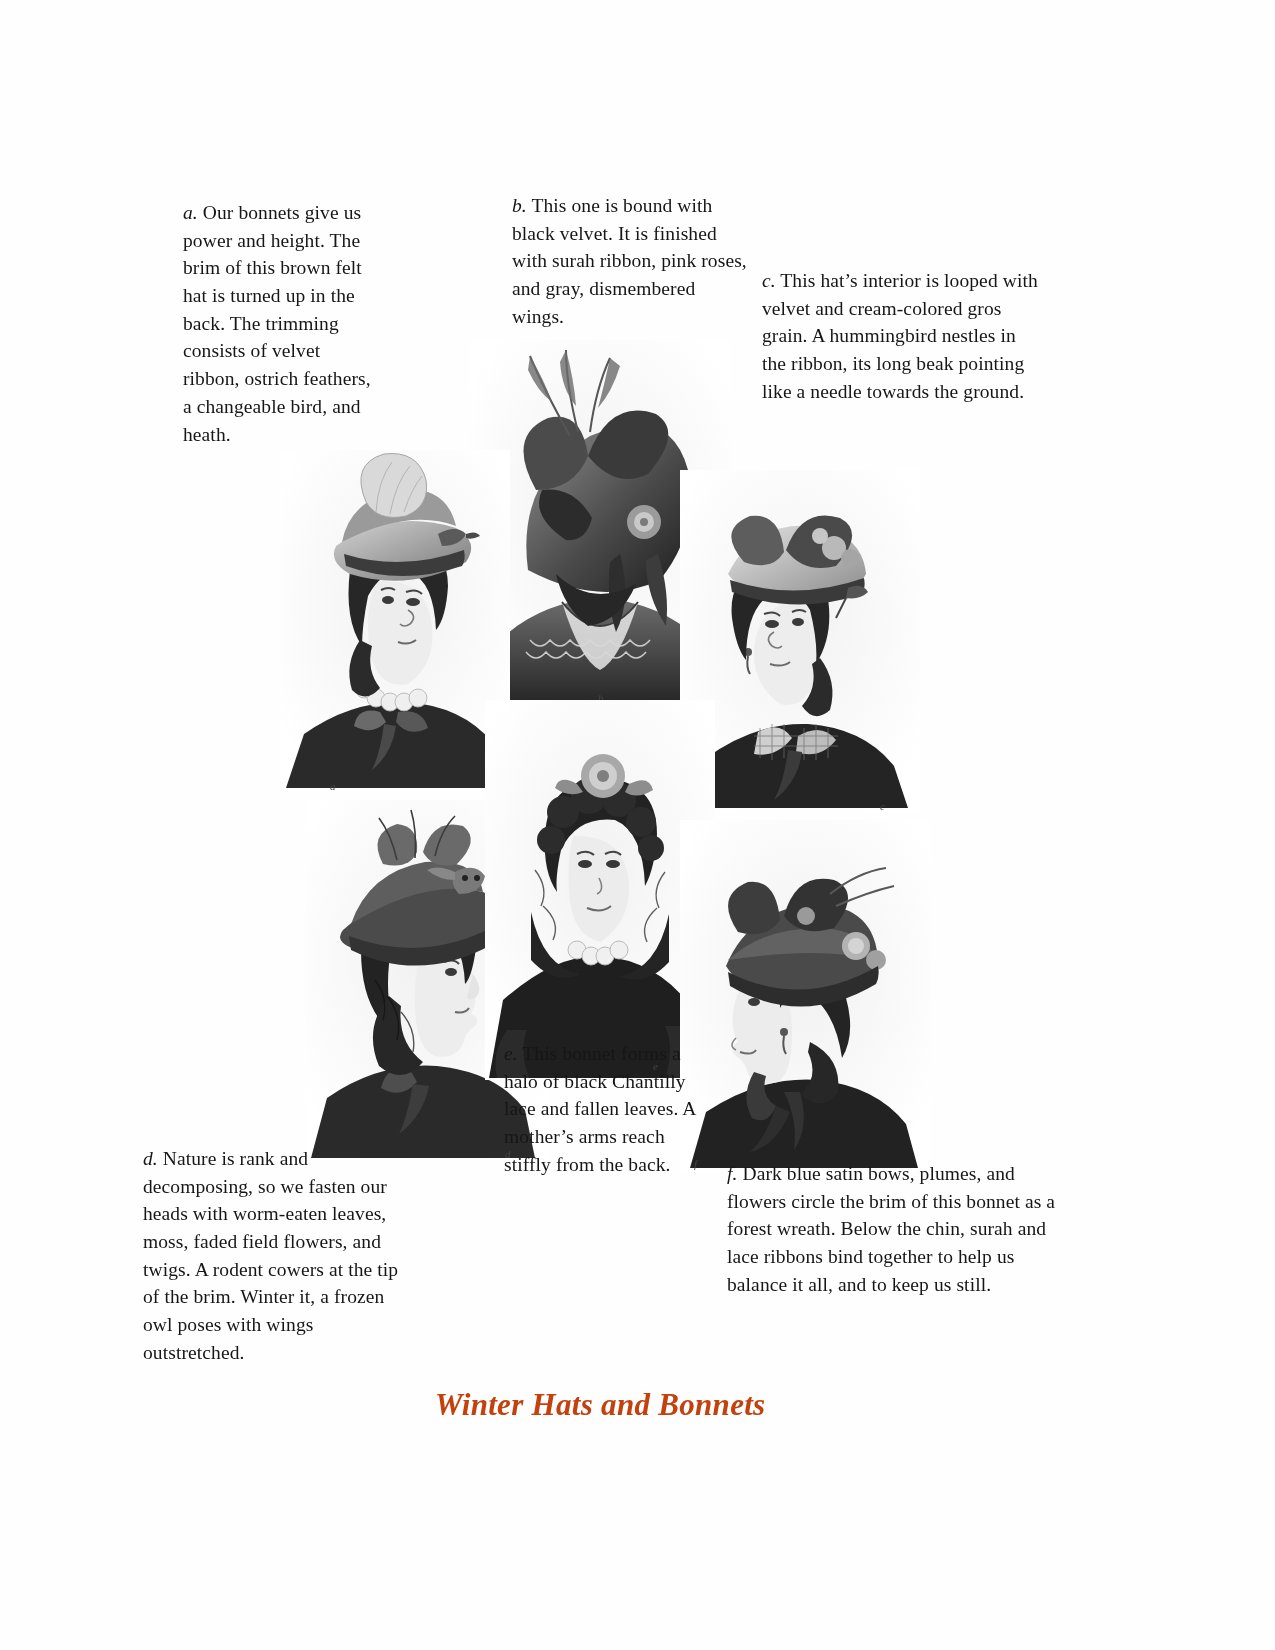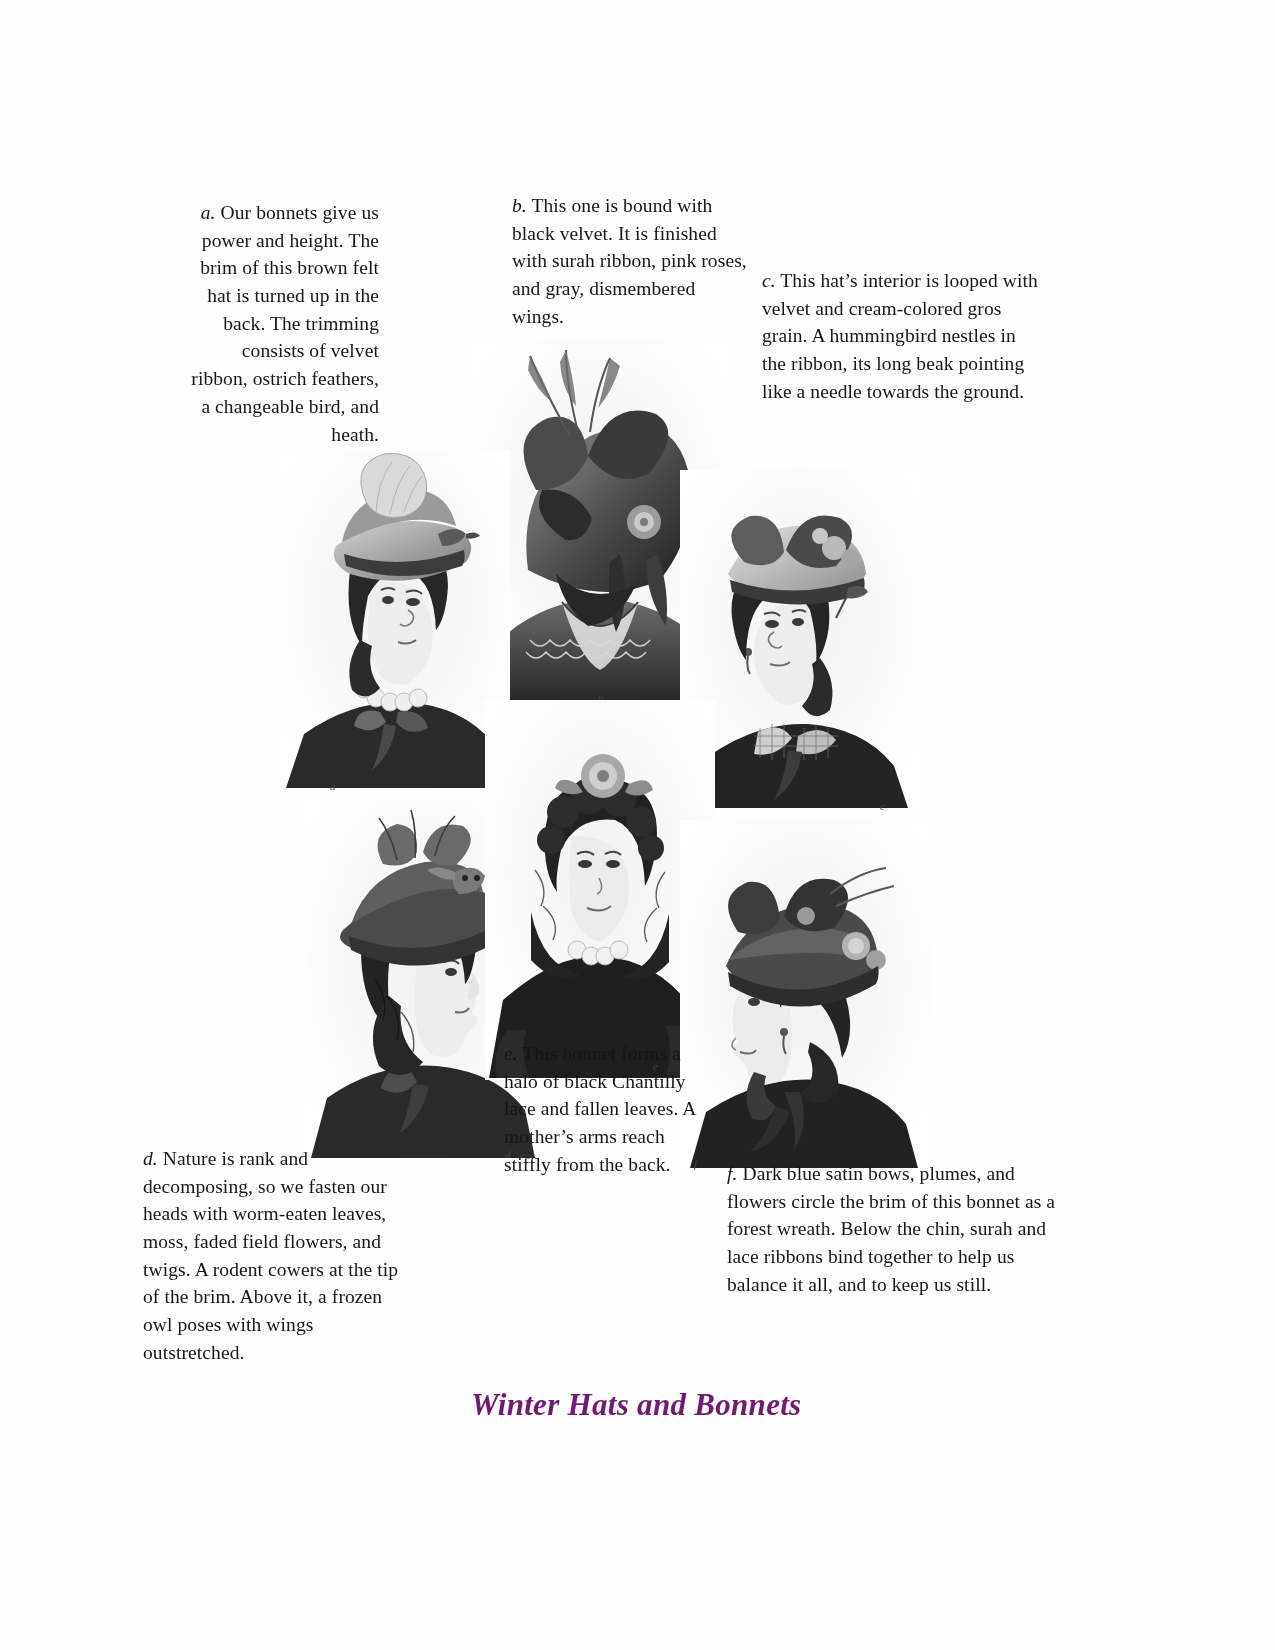--- a/index.html
+++ b/index.html
@@ -31,22 +31,21 @@
   .caption .marker {
     font-style: italic;
   }
   .title {
     position: absolute;
     font-family: "Liberation Serif", serif;
     font-style: italic;
     font-weight: bold;
     font-size: 31px;
     letter-spacing: 0.3px;
-    color: #701a75;
-    margin-left: 36px;
+    color: #c2410c;
   }
 
   
   .plate {
     position: absolute;
     left: 280px;
     top: 330px;
     width: 660px;
     height: 850px;
   }
@@ -398,27 +397,27 @@
         <circle cx="176" cy="126" r="8" fill="#d4d4d4"></circle>
         <circle cx="196" cy="140" r="10" fill="#a0a0a0"></circle>
         <circle cx="126" cy="96" r="9" fill="#9a9a9a"></circle>
 
         <path d="M48 152 Q122 190 198 146 Q200 156 196 164 Q122 208 50 166 Z" fill="#2d2d2d"></path>
       </svg>
       <span class="fig-letter" style="left:14px; top:338px;">f</span>
     </div>
   </div>
 
-  <p class="caption" style="left:183px; top:199px; width:196px; margin:0;text-align:right;"><span class="marker">a.</span><span> Our bonnets give us power and height. The brim of this brown felt hat is turned up in the back. The trimming consists of velvet ribbon, ostrich feathers, a changeable bird, and heath.</span></p>
+  <p class="caption" style="left:183px; top:199px; width:196px; margin:0;"><span class="marker">a.</span><span> Our bonnets give us power and height. The brim of this brown felt hat is turned up in the back. The trimming consists of velvet ribbon, ostrich feathers, a changeable bird, and heath.</span></p>
 
   <p class="caption" style="left:506px; top:186px; width:240px; margin:6px;"><span class="marker">b.</span><span> This one is bound with black velvet. It is finished with surah ribbon, pink roses, and gray, dismembered wings.</span></p>
 
   <p class="caption" style="left:762px; top:267px; width:278px; margin:0;"><span class="marker">c.</span><span> This hat’s interior is looped with velvet and cream-colored gros grain. A hummingbird nestles in the ribbon, its long beak pointing like a needle towards the ground.</span></p>
 
-  <p class="caption" style="left:143px; top:1145px; width:268px; margin:0;"><span class="marker">d.</span><span> Nature is rank and decomposing, so we fasten our heads with worm-eaten leaves, moss, faded field flowers, and twigs. A rodent cowers at the tip of the brim. Above it, a frozen owl poses with wings outstretched.</span></p>
+  <p class="caption" style="left:143px; top:1145px; width:268px; margin:0;"><span class="marker">d.</span><span> Nature is rank and decomposing, so we fasten our heads with worm-eaten leaves, moss, faded field flowers, and twigs. A rodent cowers at the tip of the brim. Winter it, a frozen owl poses with wings outstretched.</span></p>
 
   <p class="caption" style="left:504px; top:1040px; width:196px; margin:0;"><span class="marker">e.</span><span> This bonnet forms a halo of black Chantilly lace and fallen leaves. A mother’s arms reach stiffly from the back.</span></p>
 
   <p class="caption" style="left:727px; top:1160px; width:340px; margin:0;"><span class="marker">f.</span><span> Dark blue satin bows, plumes, and flowers circle the brim of this bonnet as a forest wreath. Below the chin, surah and lace ribbons bind together to help us balance it all, and to keep us still.</span></p>
 
   <div class="title" style="left:435px; top:1387px;">Winter Hats and Bonnets</div>
 
 </div>
 
 </body></html>

